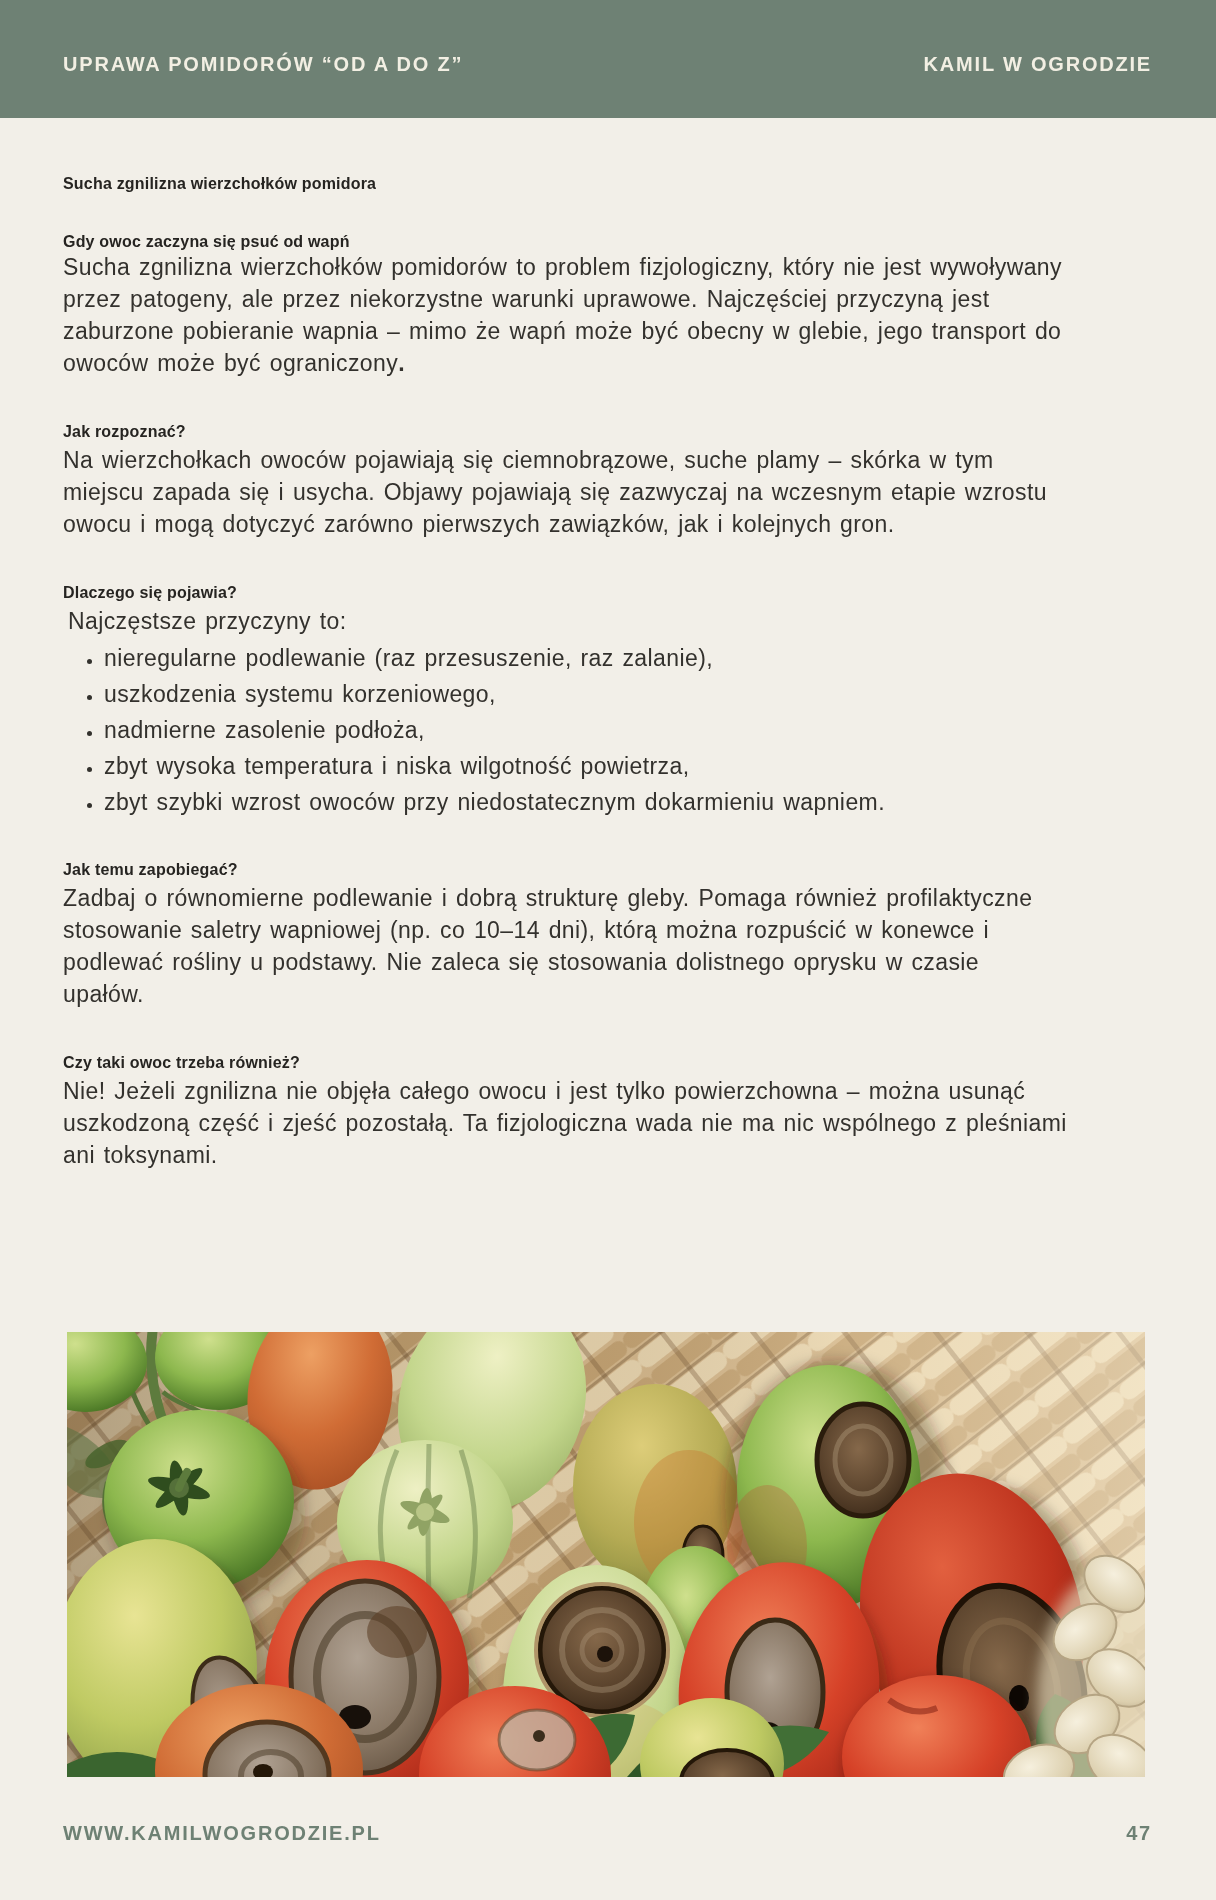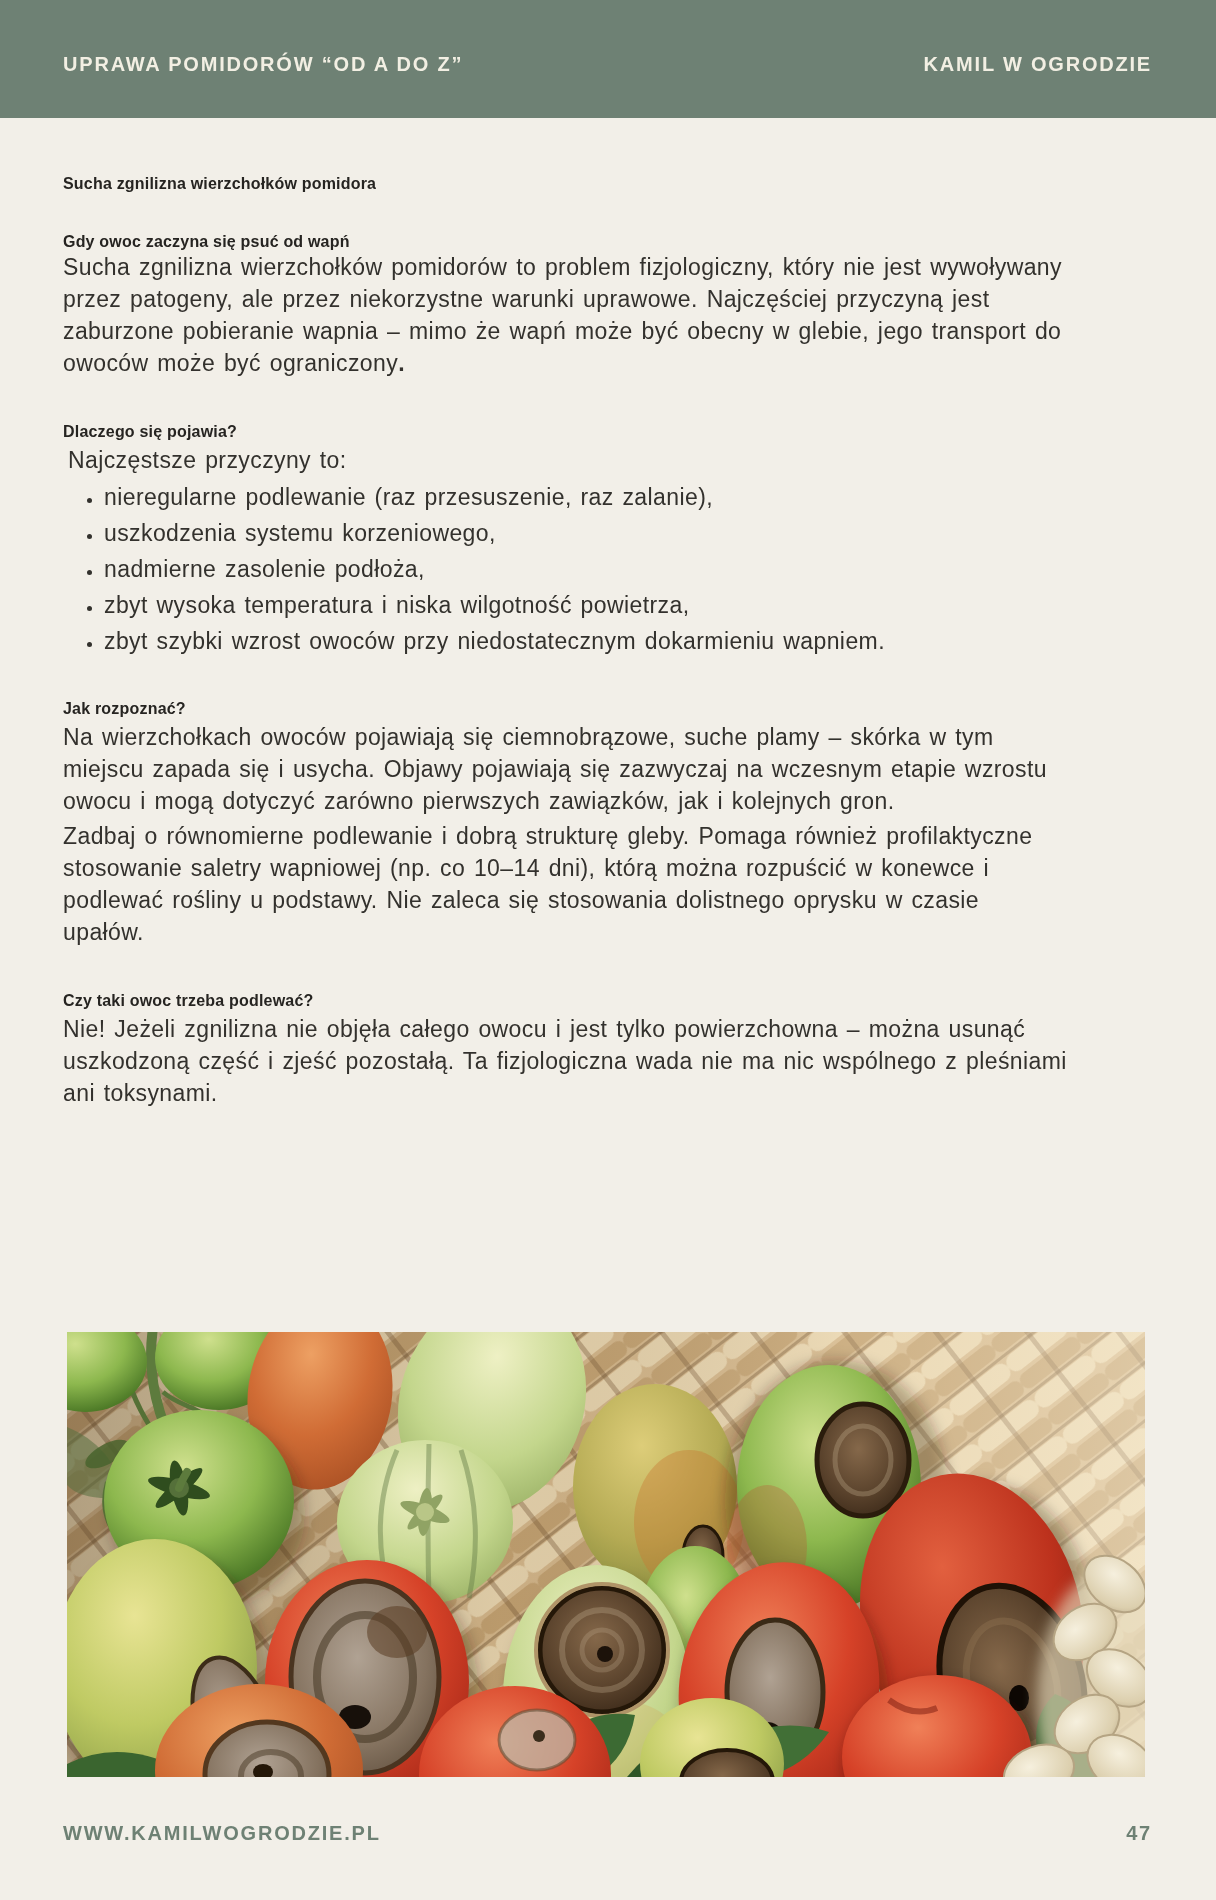--- a/index.html
+++ b/index.html
@@ -58,42 +58,43 @@
   <span class="htxt">KAMIL W OGRODZIE</span>
 </header>
 
 <main>
   <h1>Sucha zgnilizna wierzchołków pomidora</h1>
   <h2>Gdy owoc zaczyna się psuć od wapń</h2>
 
   <p class="intro"><span>Sucha zgnilizna wierzchołków pomidorów to problem fizjologiczny, który nie jest wywoływany przez patogeny, ale przez niekorzystne warunki uprawowe. Najczęściej przyczyną jest zaburzone pobieranie wapnia – mimo że wapń może być obecny w glebie, jego transport do owoców może być ograniczony</span><strong>.</strong></p>
 
   <section>
+    <h3>Jak rozpoznać?</h3>
+    <p class="section-body">Na wierzchołkach owoców pojawiają się ciemnobrązowe, suche plamy – skórka w tym miejscu zapada się i usycha. Objawy pojawiają się zazwyczaj na wczesnym etapie wzrostu owocu i mogą dotyczyć zarówno pierwszych zawiązków, jak i kolejnych gron.</p>
+  </section>
+
+  <section>
     <h3>Dlaczego się pojawia?</h3>
     <p class="lead">Najczęstsze przyczyny to:</p>
     <ul>
       <li>nieregularne podlewanie (raz przesuszenie, raz zalanie),</li>
       <li>uszkodzenia systemu korzeniowego,</li>
       <li>nadmierne zasolenie podłoża,</li>
       <li>zbyt wysoka temperatura i niska wilgotność powietrza,</li>
       <li>zbyt szybki wzrost owoców przy niedostatecznym dokarmieniu wapniem.</li>
     </ul>
   </section>
 
   <section>
-    <h3>Jak rozpoznać?</h3>
-    <p class="section-body">Na wierzchołkach owoców pojawiają się ciemnobrązowe, suche plamy – skórka w tym miejscu zapada się i usycha. Objawy pojawiają się zazwyczaj na wczesnym etapie wzrostu owocu i mogą dotyczyć zarówno pierwszych zawiązków, jak i kolejnych gron.</p>
-  </section>
-
-  <section>
+    <h3>Jak temu zapobiegać?</h3>
     <p class="section-body">Zadbaj o równomierne podlewanie i dobrą strukturę gleby. Pomaga również profilaktyczne stosowanie saletry wapniowej (np. co 10–14 dni), którą można rozpuścić w konewce i podlewać rośliny u podstawy. Nie zaleca się stosowania dolistnego oprysku w czasie upałów.</p>
   </section>
 
   <section>
-    <h3>Czy taki owoc trzeba podlewać?</h3>
+    <h3>Czy taki owoc trzeba również?</h3>
     <p class="section-body">Nie! Jeżeli zgnilizna nie objęła całego owocu i jest tylko powierzchowna – można usunąć uszkodzoną część i zjeść pozostałą. Ta fizjologiczna wada nie ma nic wspólnego z pleśniami ani toksynami.</p>
   </section>
 </main>
 
 <figure class="photo">
   <svg width="1078" height="445" viewBox="0 0 1078 445" xmlns="http://www.w3.org/2000/svg">
     <defs>
       <filter id="soft" x="-40%" y="-40%" width="180%" height="180%">
           <feGaussianBlur stdDeviation="7"></feGaussianBlur>
         </filter>

